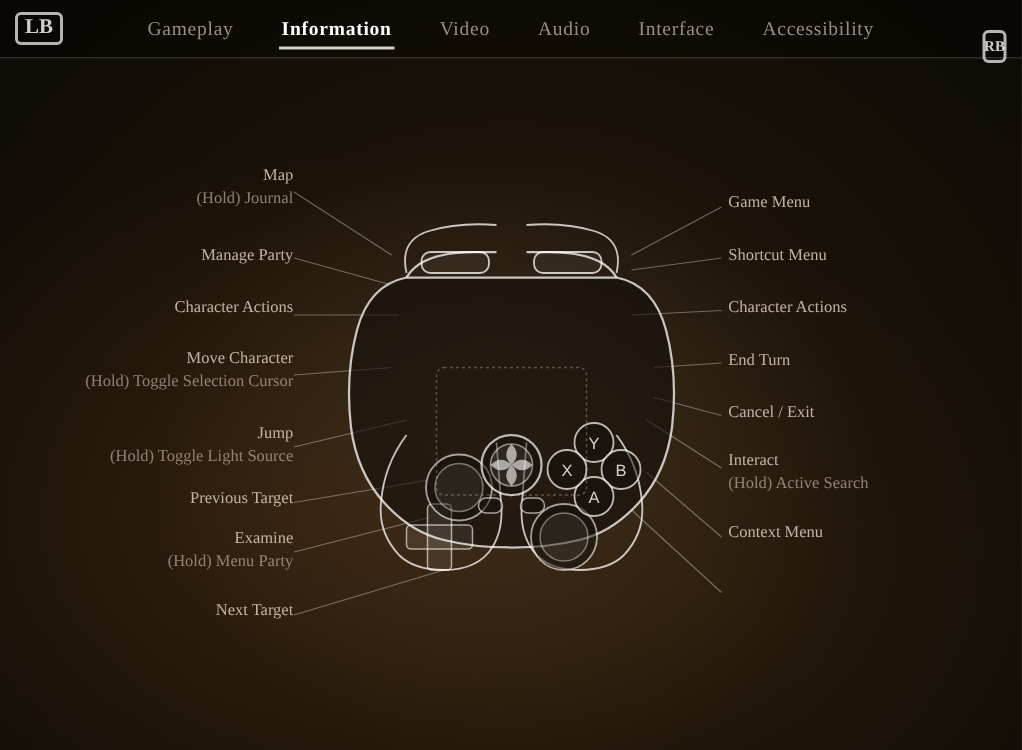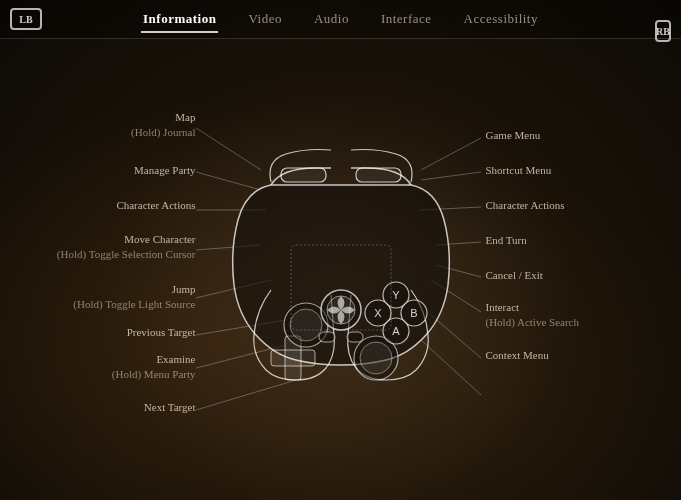--- a/index.html
+++ b/index.html
@@ -47,21 +47,21 @@
       position: absolute;
       left: 10px;
       width: 32px;
       height: 22px;
       border: 2px solid rgba(255,255,255,0.7);
       border-radius: 4px;
       display: flex;
       align-items: center;
       justify-content: center;
       color: rgba(255,255,255,0.8);
-      font-size: 10px;
+      font-size: 14px;
       font-weight: bold;
       cursor: pointer;
     }
 
     .nav-rb {
       position: absolute;
       right: 10px;
       width: 16px;
       height: 22px;
       border: 2px solid rgba(255,255,255,0.7);
@@ -163,20 +163,21 @@
   </style>
 </head>
 <body>
 
 <div class="bg"></div>
 <div class="bg-texture"></div>
 
 <nav class="nav">
   <div class="nav-lb">LB</div>
   <div class="nav-tabs">
+    <span class="nav-tab">Gameplay</span>
     <span class="nav-tab active">Information</span>
     <span class="nav-tab">Video</span>
     <span class="nav-tab">Audio</span>
     <span class="nav-tab">Interface</span>
     <span class="nav-tab">Accessibility</span>
   </div>
   <div class="nav-rb">RB</div>
 </nav>
 
 <div class="content">

